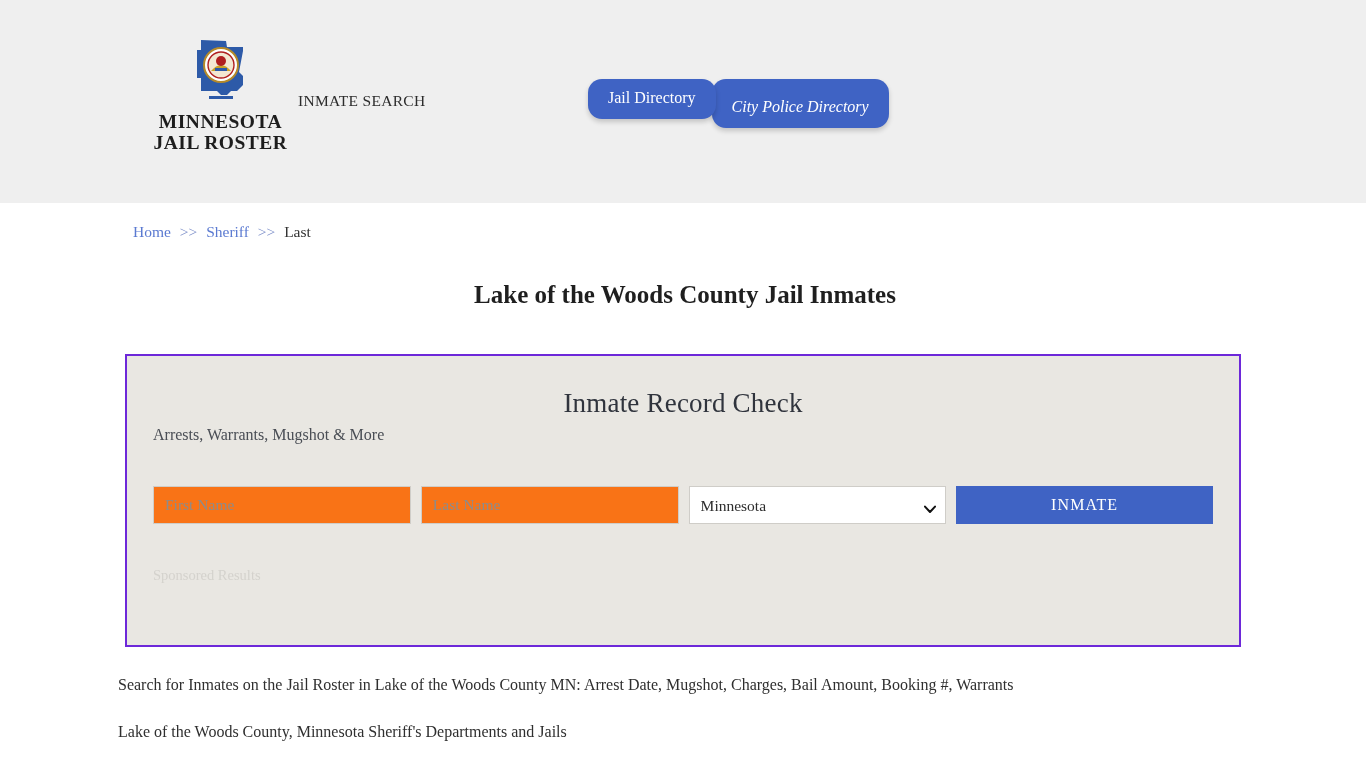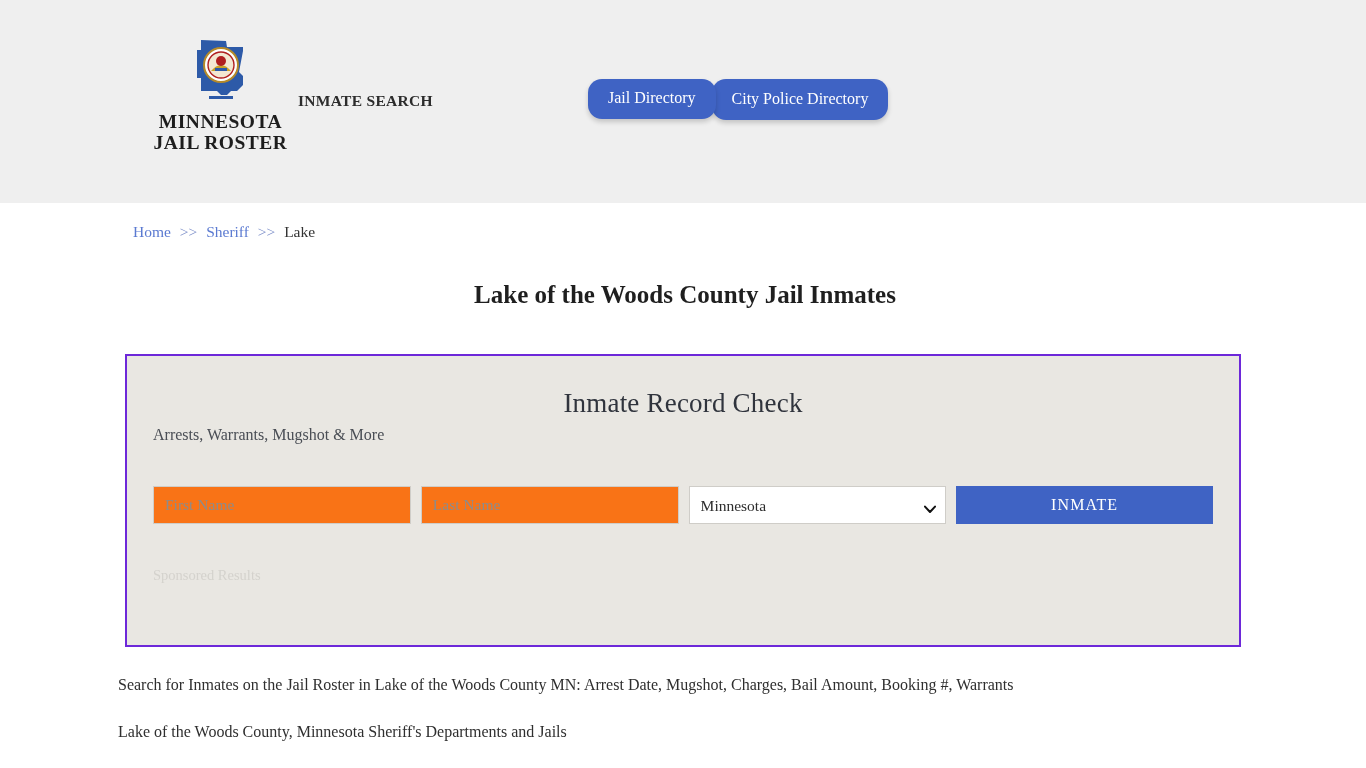--- a/index.html
+++ b/index.html
@@ -56,21 +56,20 @@
 
   
   .tagline {
     position: absolute;
     left: 165px;
     top: 92px;
     font-size: 15.5px;
     letter-spacing: 0.3px;
     color: #2c2c2c;
     font-family: "Liberation Serif", "DejaVu Serif", serif;
-    font-weight: bold;
   }
 
   
   .nav-pills {
     position: absolute;
     left: 455px;
     top: 79px;
     display: flex;
     align-items: flex-start;
   }
@@ -81,21 +80,21 @@
     font-family: "Liberation Serif", "DejaVu Serif", serif;
     padding: 11px 20px 13px 20px;
     border-radius: 14px;
     border: none;
     cursor: pointer;
     line-height: 1;
     box-shadow: 0 3px 5px rgba(0,0,0,0.18);
     white-space: nowrap;
   }
   .pill.first { border-radius: 14px 14px 14px 14px; margin-right: -4px; position: relative; z-index: 2;}
-  .pill.second { border-radius: 14px 14px 14px 14px; position: relative; z-index:1; padding-top: 12px;}
+  .pill.second { border-radius: 14px 14px 14px 14px; position: relative; z-index:1; padding-top: 20px; font-style: italic;}
 
   
   .header-search {
     position: absolute;
     right: 0px;
     top: 81px;
     display: flex;
     align-items: stretch;
     height: 42px;
   }
@@ -277,21 +276,21 @@
 
 
   </div>
 </div>
 
 <div class="breadcrumb">
   <a href="#">Home</a>
   <span class="sep">&gt;&gt;</span>
   <a href="#">Sheriff</a>
   <span class="sep">&gt;&gt;</span>
-  <span class="current">Lake</span>
+  <span class="current">Last</span>
 </div>
 
 <h1 class="page-title">Lake of the Woods County Jail Inmates</h1>
 
 <div class="record-card">
   <div class="card-title">Inmate Record Check</div>
   <div class="card-sub">Arrests, Warrants, Mugshot &amp; More</div>
 
   <div class="form-row">
     <input class="field" id="first-name" type="text" placeholder="First Name" style="">

